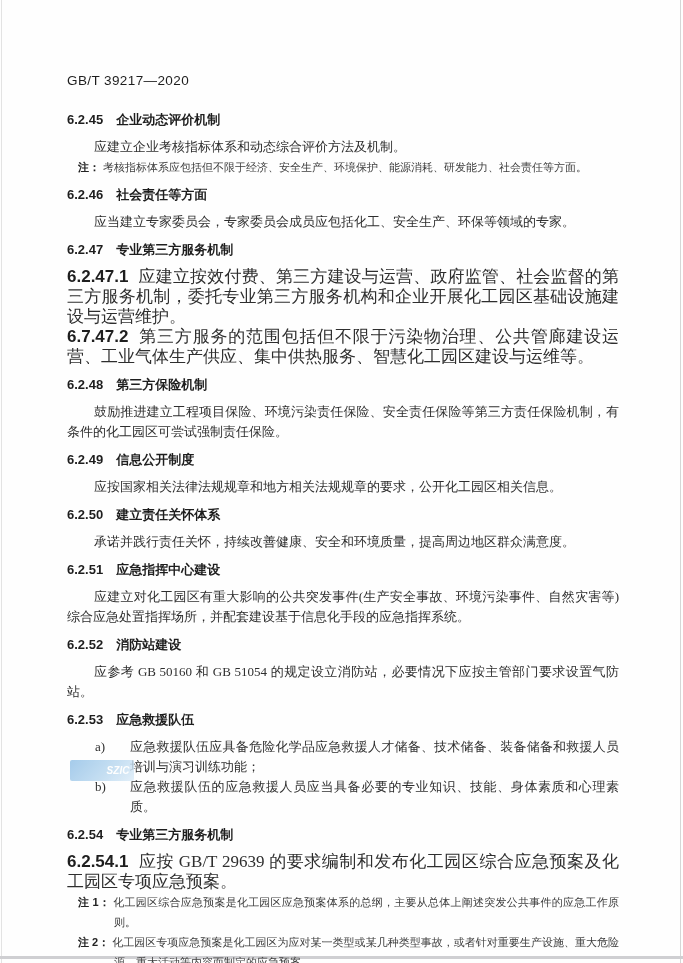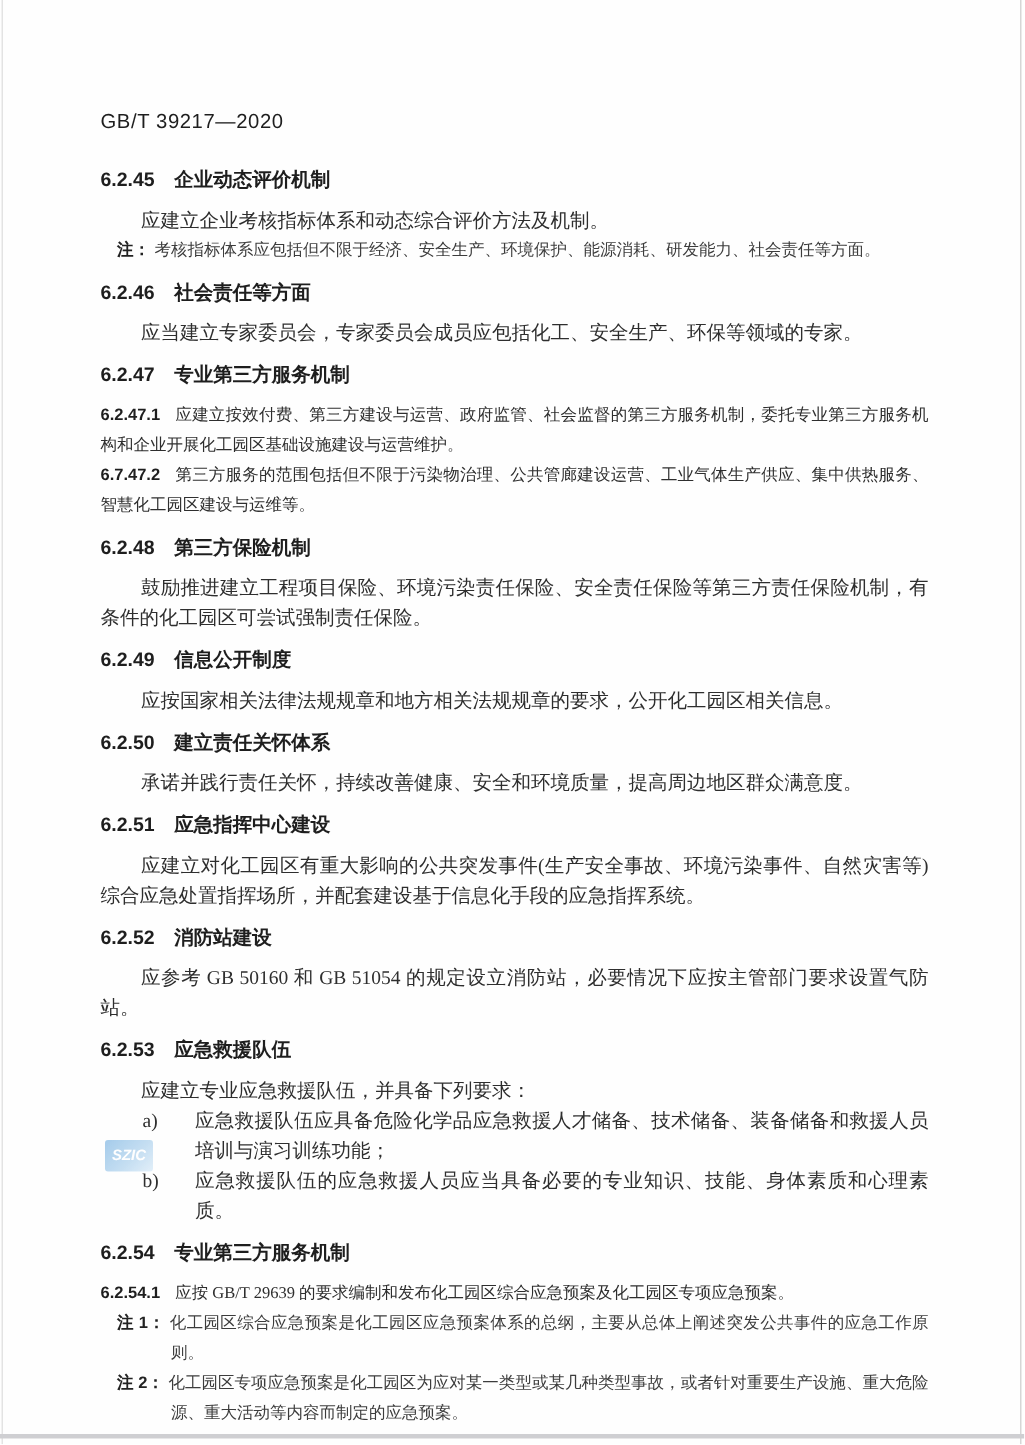--- a/index.html
+++ b/index.html
@@ -17,42 +17,42 @@
     font-weight:normal; font-size:13.5px; line-height:20px; letter-spacing:0.4px;
     color:#1e1e1e; margin:0 0 19px 0;
   }
   .sec-heading {
     font-family:Liberation Sans, sans-serif;
     font-weight:bold; font-size:13px; line-height:20px; color:#1e1e1e;
     margin:8px 0 7px 0;
   }
   .sec-num { margin-right:13px; }
   .para { font-size:13px; line-height:20px; margin:0; text-align:justify; text-indent:27px; }
-  .sub-para { font-size:11px; line-height:20px; margin:0; text-align:justify; text-indent:0; }
+  .sub-para { font-size:17px; line-height:20px; margin:0; text-align:justify; text-indent:0; }
   .sub-num {
     font-family:"Liberation Sans","DejaVu Sans",sans-serif;
     font-weight:bold; color:#1e1e1e; margin-right:10px;
   }
   .item { display:flex; margin-left:28px; font-size:13px; line-height:20px; }
   .item-label { width:35px; flex:none; }
   .item-text { flex:1; text-align:justify; }
   .note {
     font-size:11px; line-height:20px; margin:0 0 0 11px;
     padding-left:36px; text-indent:-36px; text-align:justify; color:#3c3c3c;
   }
   .note-label {
     font-family:"Liberation Sans","DejaVu Sans",sans-serif;
     font-weight:bold; color:#222; margin-right:3px;
   }
   .watermark {
     position:absolute; left:70px; top:760px; width:32px; height:21px;
     background:linear-gradient(135deg,#8fbfe6 0%,#b9d8f0 60%,#dcecf8 100%);
     border-radius:2px; opacity:0.8; text-align:center;
     font-family:"Liberation Sans","DejaVu Sans",sans-serif;
-    font-style:italic; font-weight:bold; font-size:10px; line-height:21px; color:#ffffff;
+    font-style:italic; font-weight:bold; font-size:10px; line-height:21px; color:#ffffff;padding-left:32px;
   }
   .page-num { font-size:12px; line-height:16px; color:#a8a8a8; margin:8px 0 0 6px; }
 </style>
 </head>
 <body>
 
 <div class="page">
   <div class="edge-left"></div>
   <div class="edge-right"></div>
   <div class="edge-bottom"></div>
@@ -73,21 +73,20 @@
         <p class="para">鼓励推进建立工程项目保险、环境污染责任保险、安全责任保险等第三方责任保险机制，有条件的化工园区可尝试强制责任保险。</p>
         <div class="sec-heading"><span class="sec-num">6.2.49</span><span class="sec-title">信息公开制度</span></div>
         <p class="para">应按国家相关法律法规规章和地方相关法规规章的要求，公开化工园区相关信息。</p>
         <div class="sec-heading"><span class="sec-num">6.2.50</span><span class="sec-title">建立责任关怀体系</span></div>
         <p class="para">承诺并践行责任关怀，持续改善健康、安全和环境质量，提高周边地区群众满意度。</p>
         <div class="sec-heading"><span class="sec-num">6.2.51</span><span class="sec-title">应急指挥中心建设</span></div>
         <p class="para">应建立对化工园区有重大影响的公共突发事件(生产安全事故、环境污染事件、自然灾害等)综合应急处置指挥场所，并配套建设基于信息化手段的应急指挥系统。</p>
         <div class="sec-heading"><span class="sec-num">6.2.52</span><span class="sec-title">消防站建设</span></div>
         <p class="para">应参考 GB 50160 和 GB 51054 的规定设立消防站，必要情况下应按主管部门要求设置气防站。</p>
         <div class="sec-heading"><span class="sec-num">6.2.53</span><span class="sec-title">应急救援队伍</span></div>
-        <p class="para">应建立专业应急救援队伍，并具备下列要求：</p>
         <div class="item">
           <span class="item-label">a)</span>
           <span class="item-text">应急救援队伍应具备危险化学品应急救援人才储备、技术储备、装备储备和救援人员培训与演习训练功能；</span>
         </div>
         <div class="item">
           <span class="item-label">b)</span>
           <span class="item-text">应急救援队伍的应急救援人员应当具备必要的专业知识、技能、身体素质和心理素质。</span>
         </div>
         <div class="sec-heading"><span class="sec-num">6.2.54</span><span class="sec-title">专业第三方服务机制</span></div>
         <p class="sub-para"><span class="sub-num">6.2.54.1</span>应按 GB/T 29639 的要求编制和发布化工园区综合应急预案及化工园区专项应急预案。</p>

